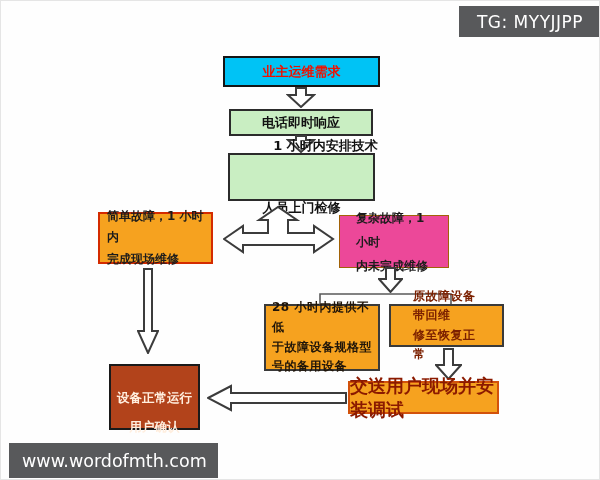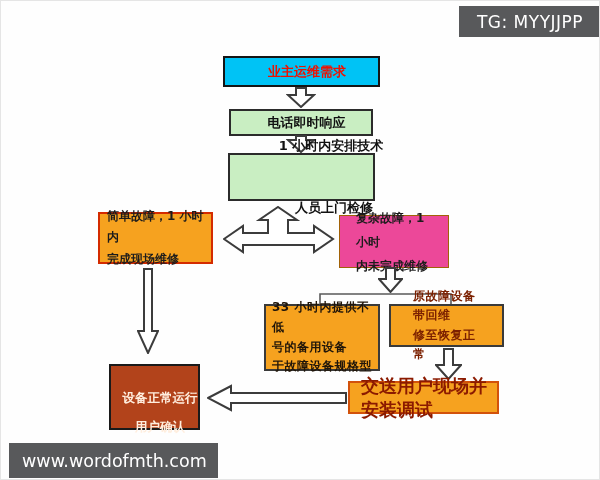--- a/index.html
+++ b/index.html
@@ -3,21 +3,21 @@
 <meta charset="utf-8">
 <style>
   html,body{margin:0;padding:0;}
   .canvas{
     position:relative;width:600px;height:480px;background:#fefefe;
     font-family:"DejaVu Sans","Liberation Sans",sans-serif;
     overflow:hidden;border:1px solid #e5e5e5;box-sizing:border-box;
   }
   .node{
     position:absolute;box-sizing:border-box;font-weight:bold;
-    display:flex;flex-direction:column;justify-content:center;padding-left:11px;
+    display:flex;flex-direction:column;justify-content:center;
   }
   .node .ln{width:100%;}
   #node-demand{left:222px;top:55px;width:157px;height:31px;background:#00c3f5;
     border:2px solid #151515;color:#ee1100;font-size:13px;align-items:center;}
   #node-phone{left:228px;top:108px;width:144px;height:27px;background:#c9eec2;
     border:2px solid #2b2b2b;color:#111;font-size:13px;align-items:center;}
   #node-dispatch{left:227px;top:152px;width:147px;height:48px;background:#c9eec2;
     border:2px solid #2b2b2b;color:#111;font-size:13px;align-items:center;line-height:1.55;}
   #node-simple{left:97px;top:211px;width:115px;height:52px;background:#f6a21f;
     border:2px solid #d42b00;color:#1c1c1c;font-size:12px;padding:8px 7px;line-height:1.8;}
@@ -64,21 +64,21 @@
   </svg>
 
   <div class="node" id="node-phone">电话即时响应</div>
 
   <svg class="arrow" id="arr-2" width="30" height="18" viewBox="0 0 30 18">
     <polygon points="10,1 20,1 20,5 28,5 15,17 2,5 10,5"></polygon>
   </svg>
 
   <div class="node" id="node-dispatch">
     <div class="ln" style="text-align:center;margin-left:48px;">1 小时内安排技术</div>
-    <div class="ln" style="text-align:right;margin-top:42px;">人员上门检修</div>
+    <div class="ln" style="text-align:center;margin-top:42px;">人员上门检修</div>
   </div>
 
   <svg class="arrow" id="arr-three" width="112" height="50" viewBox="0 0 112 50">
     <polygon points="1,33 20,20 20,27 45,27 45,14 36,14 55,1 74,14 65,14 65,27 91,27 91,20 110,33 91,46 91,39 20,39 20,46"></polygon>
   </svg>
 
   <div class="node" id="node-simple">
     <div class="ln">简单故障，1 小时内</div>
     <div class="ln">完成现场维修</div>
   </div>
@@ -94,23 +94,23 @@
 
   <svg class="arrow" id="arr-complex-down" width="25" height="26" viewBox="0 0 25 26">
     <polygon points="8,1 17,1 17,12 24,12 12.5,25 1,12 8,12"></polygon>
   </svg>
 
   <svg class="arrow connector" id="split" width="133" height="13" viewBox="0 0 133 13">
     <path d="M1,12 L1,2 L132,2 L132,12"></path>
   </svg>
 
   <div class="node" id="node-spare">
-    <div class="ln">33 小时内提供不低</div>
+    <div class="ln">28 小时内提供不低</div>
+    <div class="ln">于故障设备规格型</div>
     <div class="ln">号的备用设备</div>
-    <div class="ln">于故障设备规格型</div>
   </div>
 
   <div class="node" id="node-return">
     <div class="ln">原故障设备带回维</div>
     <div class="ln">修至恢复正常</div>
   </div>
 
   <svg class="arrow" id="arr-return-down" width="27" height="32" viewBox="0 0 27 32">
     <polygon points="9,1 18,1 18,17 26,17 13.5,31 1,17 9,17"></polygon>
   </svg>

